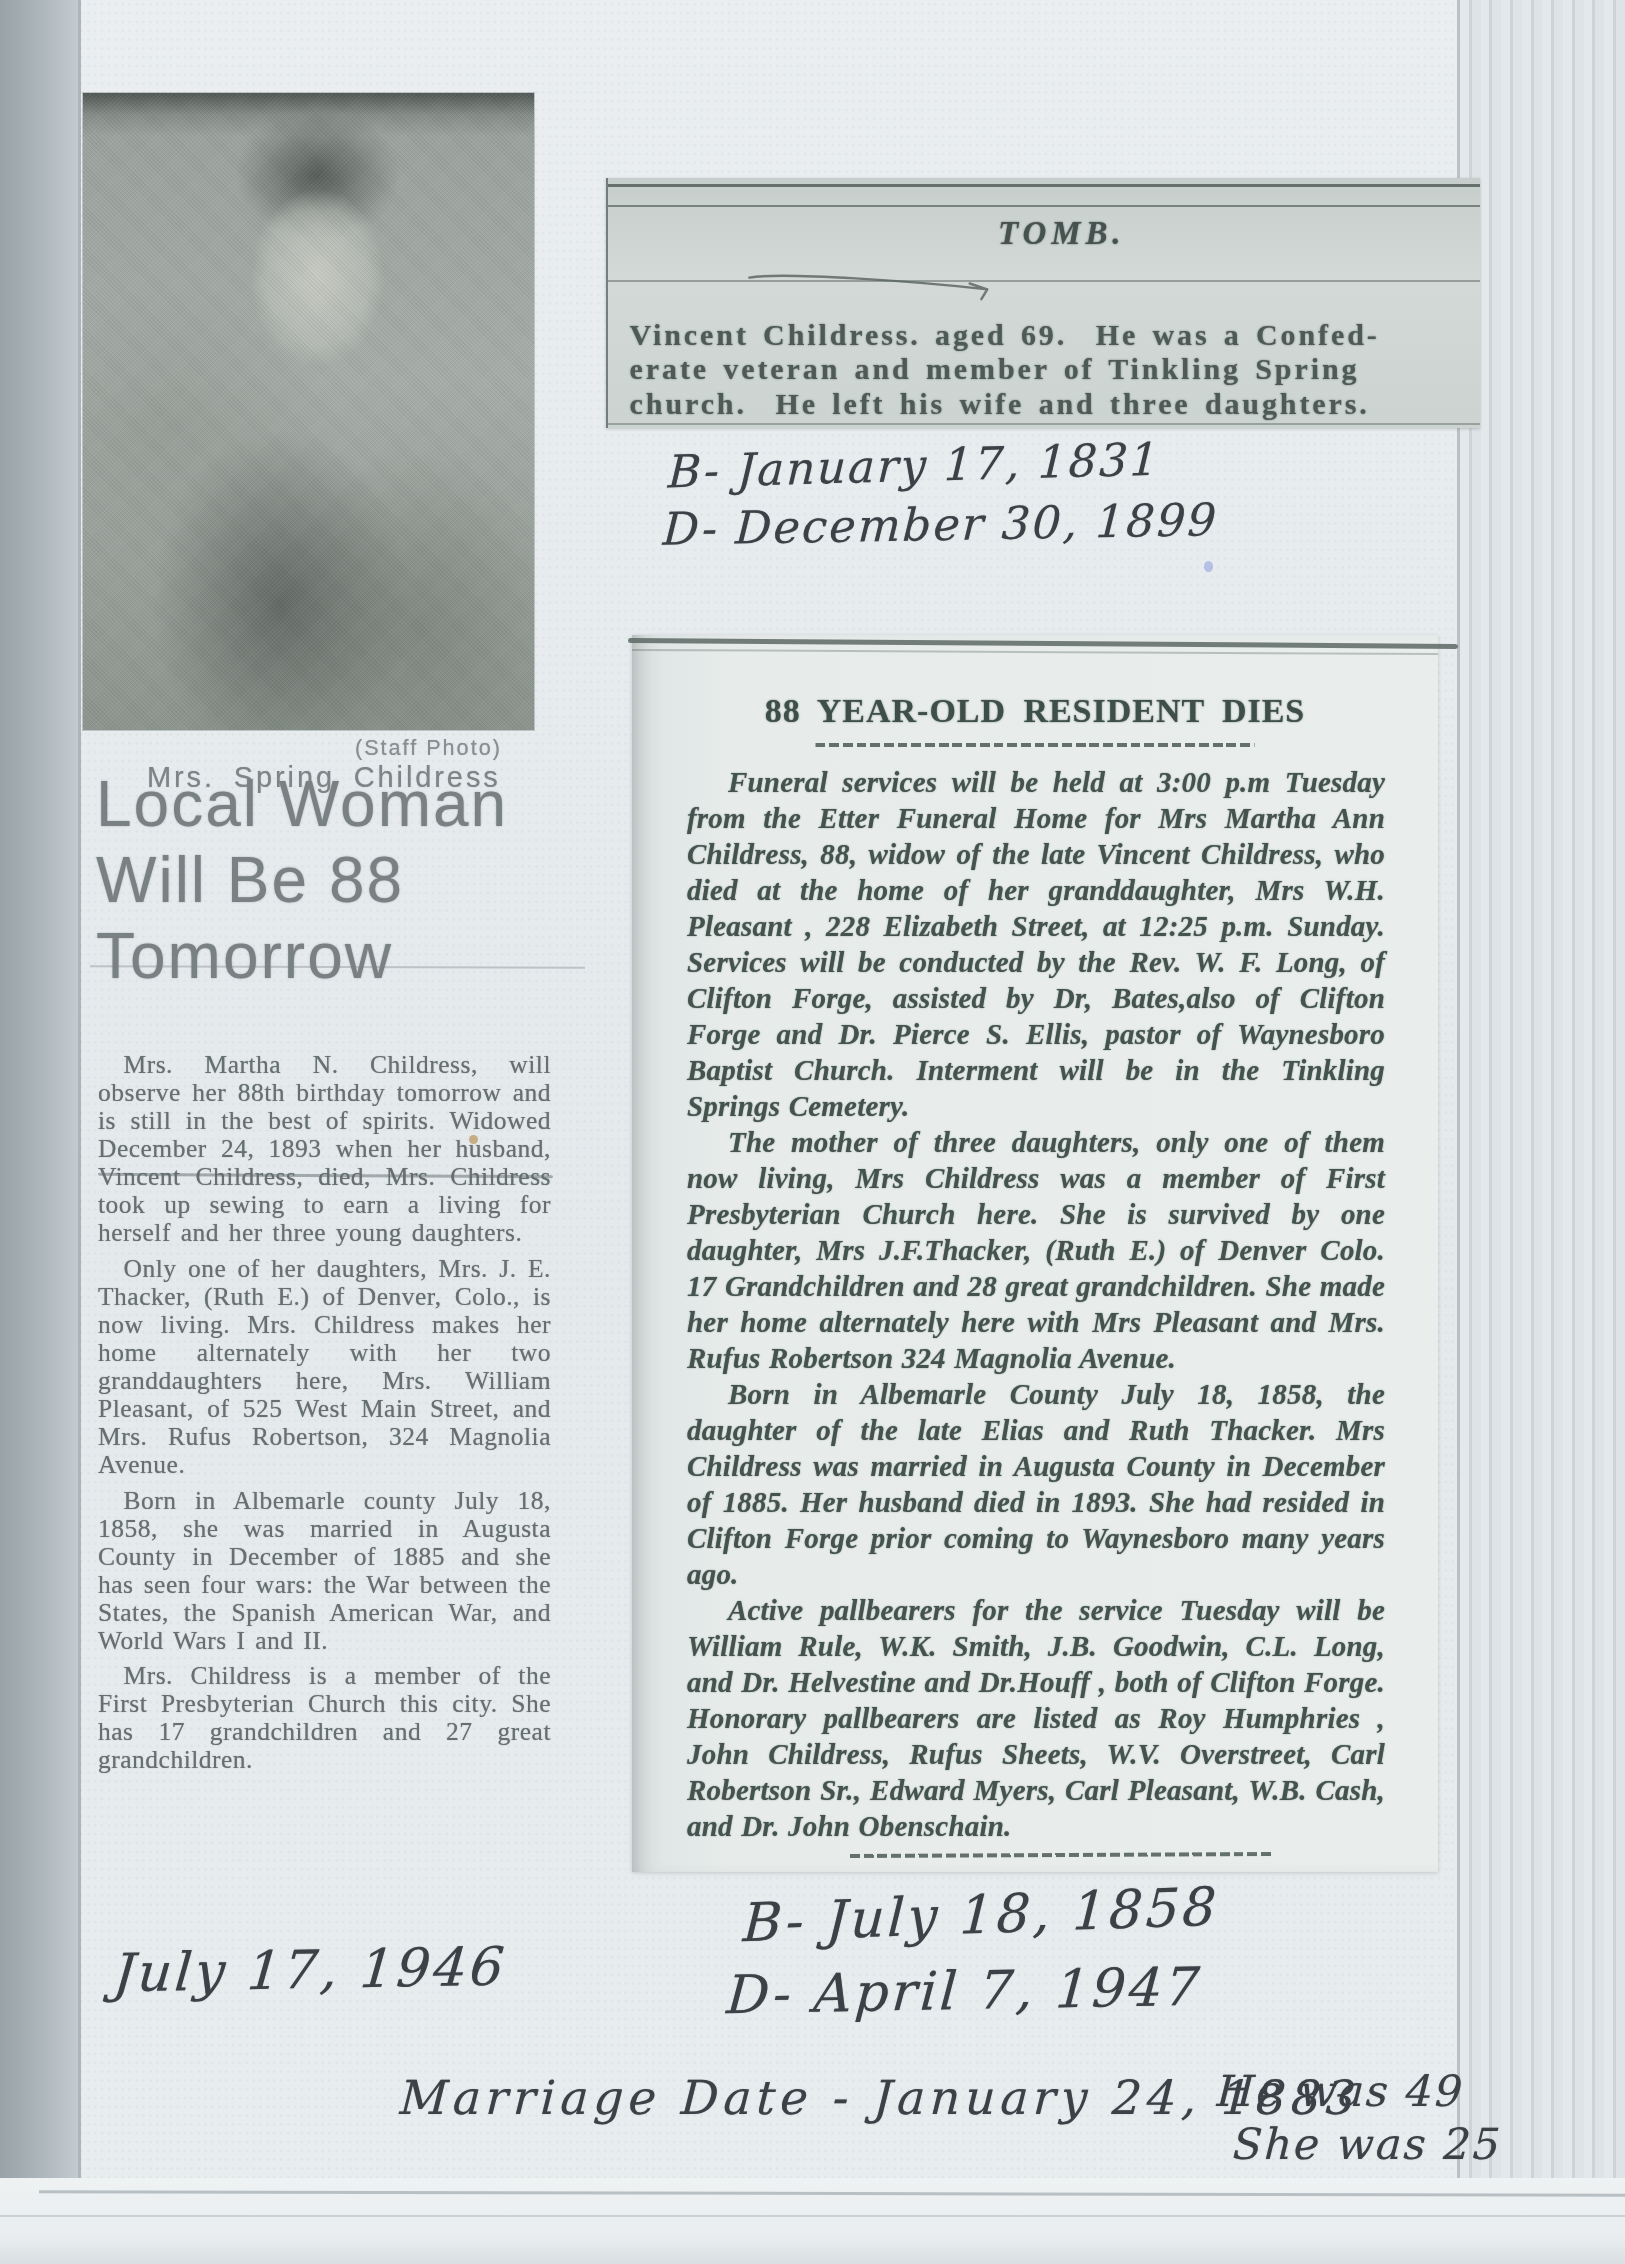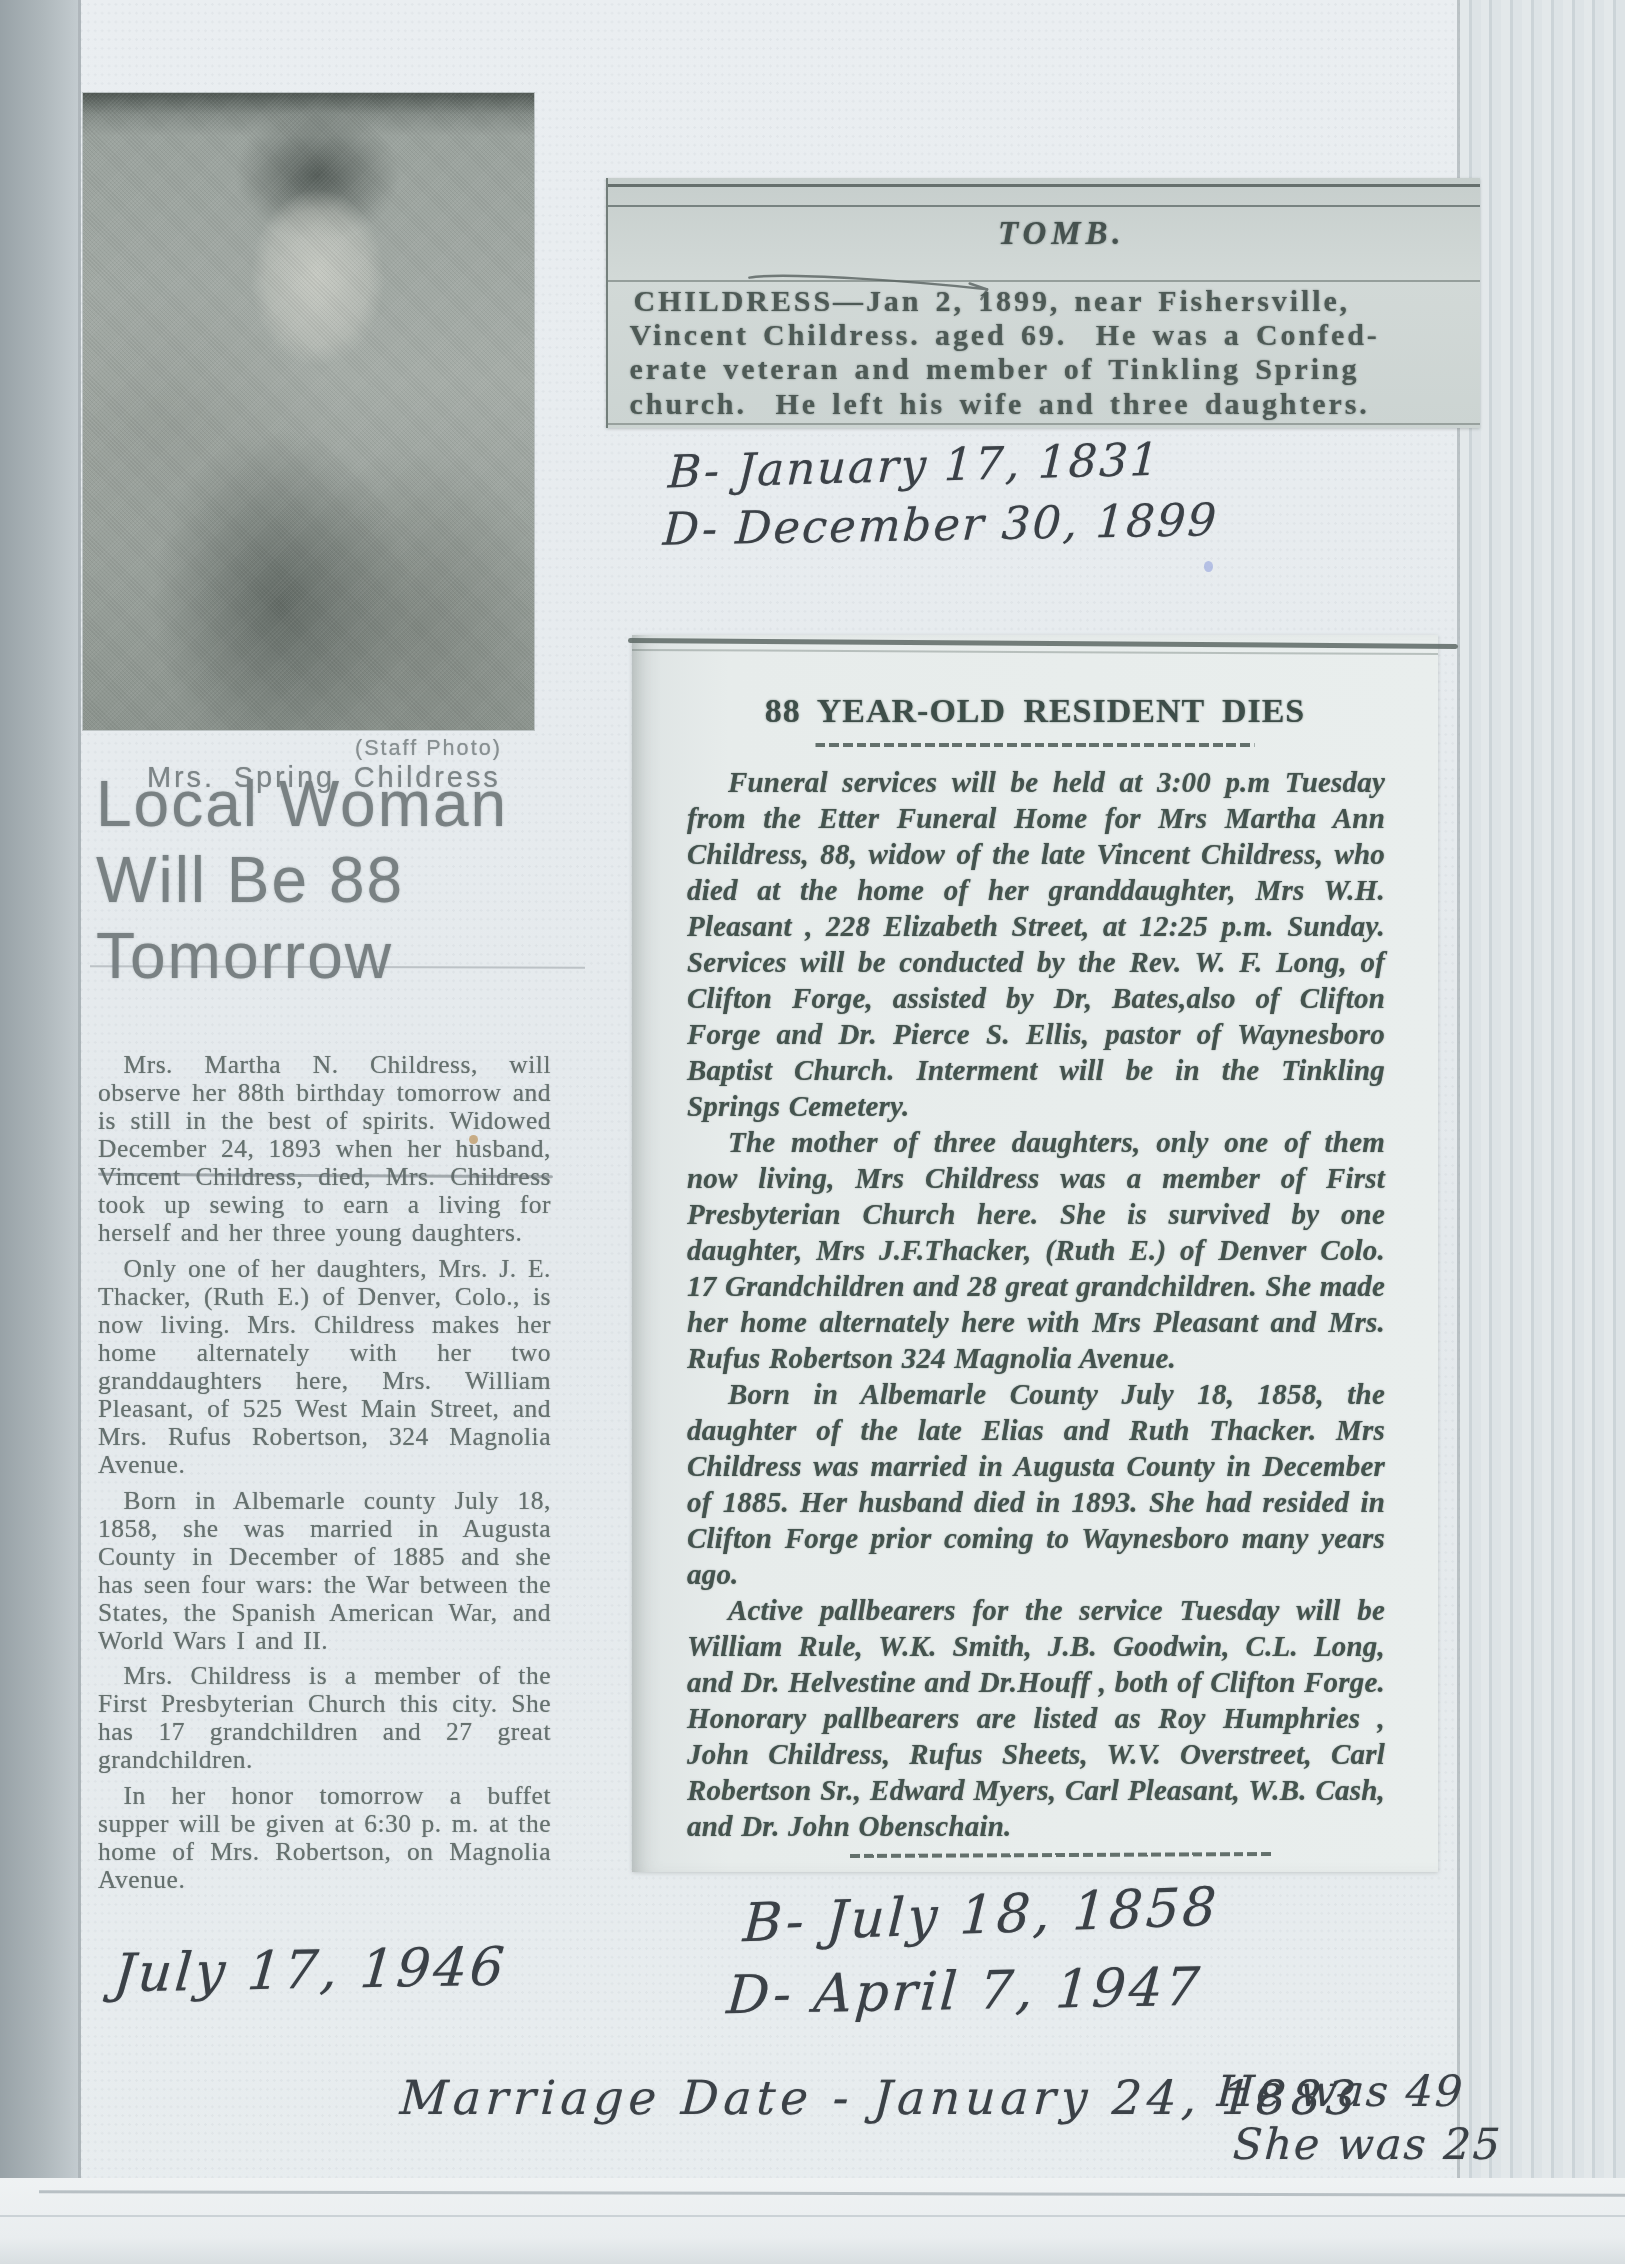--- a/index.html
+++ b/index.html
@@ -136,35 +136,33 @@
     <div>Local Woman</div>
     <div>Will Be 88</div>
     <div>Tomorrow</div>
   </div>
   <div class="scan-line"></div>
   <div class="article">
     <p>Mrs. Martha N. Childress, will observe her 88th birthday tomorrow and is still in the best of spirits. Widowed December 24, 1893 when her husband, Vincent Childress, died, Mrs. Childress took up sewing to earn a living for herself and her three young daughters.</p>
     <p>Only one of her daughters, Mrs. J. E. Thacker, (Ruth E.) of Denver, Colo., is now living. Mrs. Childress makes her home alternately with her two granddaughters here, Mrs. William Pleasant, of 525 West Main Street, and Mrs. Rufus Robertson, 324 Magnolia Avenue.</p>
     <p>Born in Albemarle county July 18, 1858, she was married in Augusta County in December of 1885 and she has seen four wars: the War between the States, the Spanish American War, and World Wars I and II.</p>
     <p>Mrs. Childress is a member of the First Presbyterian Church this city. She has 17 grandchildren and 27 great grandchildren.</p>
-    <p>In her honor tomorrow a buffet supper will be given at 6:30 p. m. at the home of Mrs. Robertson, on Magnolia Avenue.</p>
   </div>
   <div class="pen-underline"></div>
   <div class="paper-speck"></div>
   <div class="scan-speck"></div>
 
   <div class="tomb">
     <div class="tomb-rule-a"></div>
     <div class="tomb-rule-b"></div>
     <svg class="pen-mark" viewBox="0 0 280 40">
       <path d="M6 14 C40 8, 180 18, 250 26 M250 26 l-18 -6 M250 26 l-6 10" fill="none" stroke="rgba(70,80,78,.7)" stroke-width="2.5" stroke-linecap="round"></path>
     </svg>
     <div class="tomb-heading">TOMB.</div>
     <div class="tomb-rule-c"></div>
-    <div class="tomb-line tomb-l1">CHILDRESS—Jan 2, 1899, near Fishersville,</div>
     <div class="tomb-line tomb-l2">Vincent Childress. aged 69.  He was a Confed-</div>
     <div class="tomb-line tomb-l3">erate veteran and member of Tinkling Spring</div>
     <div class="tomb-line tomb-l4">church.  He left his wife and three daughters.</div>
     <div class="tomb-rule-d"></div>
   </div>
 
   <div class="hand hw-vb">B- January 17, 1831</div>
   <div class="hand hw-vd">D- December 30, 1899</div>
 
   <div class="obit">

